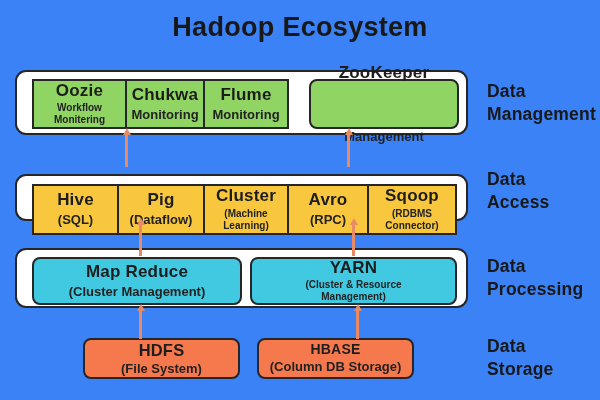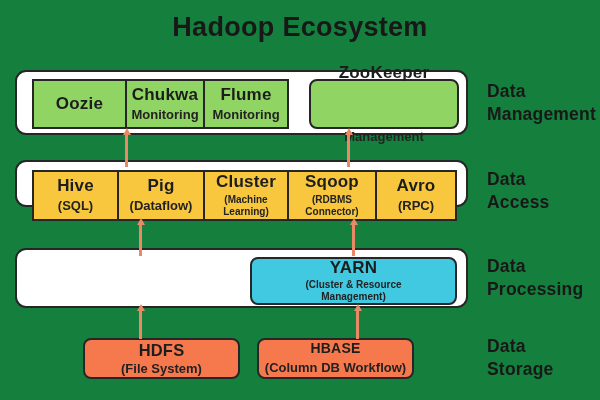--- a/index.html
+++ b/index.html
@@ -2,46 +2,46 @@
 <html><head>
 <meta charset="utf-8">
 <style>
   * { margin: 0; padding: 0; box-sizing: border-box; }
   html,body { width:600px; height:400px; }
   body {
     font-family: "Liberation Sans", sans-serif;
     background: #f7f6f2;
     overflow: hidden;
   }
-  .canvas { position: relative; width: 600px; height: 400px; background: #15803d; }
+  .canvas { position: relative; width: 600px; height: 400px; background: #3b82f6; }
 
   .title {
     position: absolute; top: 12px; left: 0; width: 600px;
     text-align: center; font-size: 27px; font-weight: 800;
     color: #181818; letter-spacing: 0.3px;
   }
 
   .row-container {
     position: absolute; left: 15px; width: 453px;
     background: #ffffff; border: 2px solid #262626; border-radius: 11px;
   }
   .r1 { top: 70px;  height: 65px; }
-  .r2 { top: 160px; height: 47px; }
+  .r2 { top: 174px; height: 47px; }
   .r3 { top: 248px; height: 60px; }
 
   .cell {
     position: absolute;
     display: flex; flex-direction: column; align-items: center; justify-content: center;
     border: 2px solid #262626;
     text-align: center; padding: 1px 2px;
   }
   .green  { background: #90d464; }
   .yellow { background: #f8c73e; }
   .cyan   { background: #41c9e2; }
-  .orange { background: #f6794d; justify-content: space-between; }
+  .orange { background: #f6794d; }
   .rounded { border-radius: 8px; }
 
   .group { position: absolute; display: flex; }
   .group .cell { position: relative; height: 100%; }
   .group .cell + .cell { margin-left: -2px; }
 
   .name { font-size: 17px; font-weight: 800; color: #1d1d1d; letter-spacing: 0.2px; line-height: 1.1; }
   .sub  { font-size: 13px; font-weight: 700; color: #222; line-height: 1.2; white-space: pre-line; margin-top: 2px; }
   .sub-sm { font-size: 10px; }
 
@@ -64,20 +64,22 @@
 <body>
 
 <div class="canvas">
 
   <div class="title">Hadoop Ecosystem</div>
 
   <div class="row-container r1">
     <div class="group" style="left:15px; top:7px; width:257px; height:50px;border-radius:17px;">
       <div class="cell green" style="width:95px;">
         <div class="name">Oozie</div>
+        <div class="sub sub-sm">Workflow
+Monitering</div>
       </div>
       <div class="cell green" style="width:80px;">
         <div class="name">Chukwa</div>
         <div class="sub">Monitoring</div>
       </div>
       <div class="cell green" style="width:86px;">
         <div class="name">Flume</div>
         <div class="sub">Monitoring</div>
       </div>
     </div>
@@ -97,51 +99,55 @@
       </div>
       <div class="cell yellow" style="width:88px;">
         <div class="name">Pig</div>
         <div class="sub">(Dataflow)</div>
       </div>
       <div class="cell yellow" style="width:86px;">
         <div class="name">Cluster</div>
         <div class="sub sub-sm">(Machine
 Learning)</div>
       </div>
+      <div class="cell yellow" style="width:82px;">
+        <div class="name">Avro</div>
+        <div class="sub">(RPC)</div>
+      </div>
       <div class="cell yellow" style="width:90px;">
         <div class="name">Sqoop</div>
         <div class="sub sub-sm">(RDBMS
 Connector)</div>
-      </div>
-      <div class="cell yellow" style="width:82px;">
-        <div class="name">Avro</div>
-        <div class="sub">(RPC)</div>
       </div>
     </div>
   </div>
   <div class="row-label" style="top:168px;">Data
 Access</div>
 
   <div class="row-container r3">
+    <div class="cell cyan rounded" style="left:15px; top:7px; width:210px; height:48px;">
+      <div class="name">Map Reduce</div>
+      <div class="sub">(Cluster Management)</div>
+    </div>
     <div class="cell cyan rounded" style="left:233px; top:7px; width:207px; height:48px;">
       <div class="name">YARN</div>
       <div class="sub sub-sm">(Cluster &amp; Resource
 Management)</div>
     </div>
   </div>
   <div class="row-label" style="top:255px;">Data
 Processing</div>
 
   <div class="cell orange rounded" style="left:83px; top:338px; width:157px; height:41px;">
     <div class="name" style="font-size:16.5px;">HDFS</div>
     <div class="sub">(File System)</div>
   </div>
   <div class="cell orange rounded" style="left:257px; top:338px; width:157px; height:41px;">
     <div class="name" style="font-size:14px;">HBASE</div>
-    <div class="sub">(Column DB Workflow)</div>
+    <div class="sub">(Column DB Storage)</div>
   </div>
   <div class="row-label" style="top:335px;">Data
 Storage</div>
 
   <div class="arrow" style="left:122px; top:128px;">
     <div class="head"></div>
     <div class="shaft" style="height:32px;"></div>
   </div>
   <div class="arrow" style="left:344px; top:128px;">
     <div class="head"></div>

